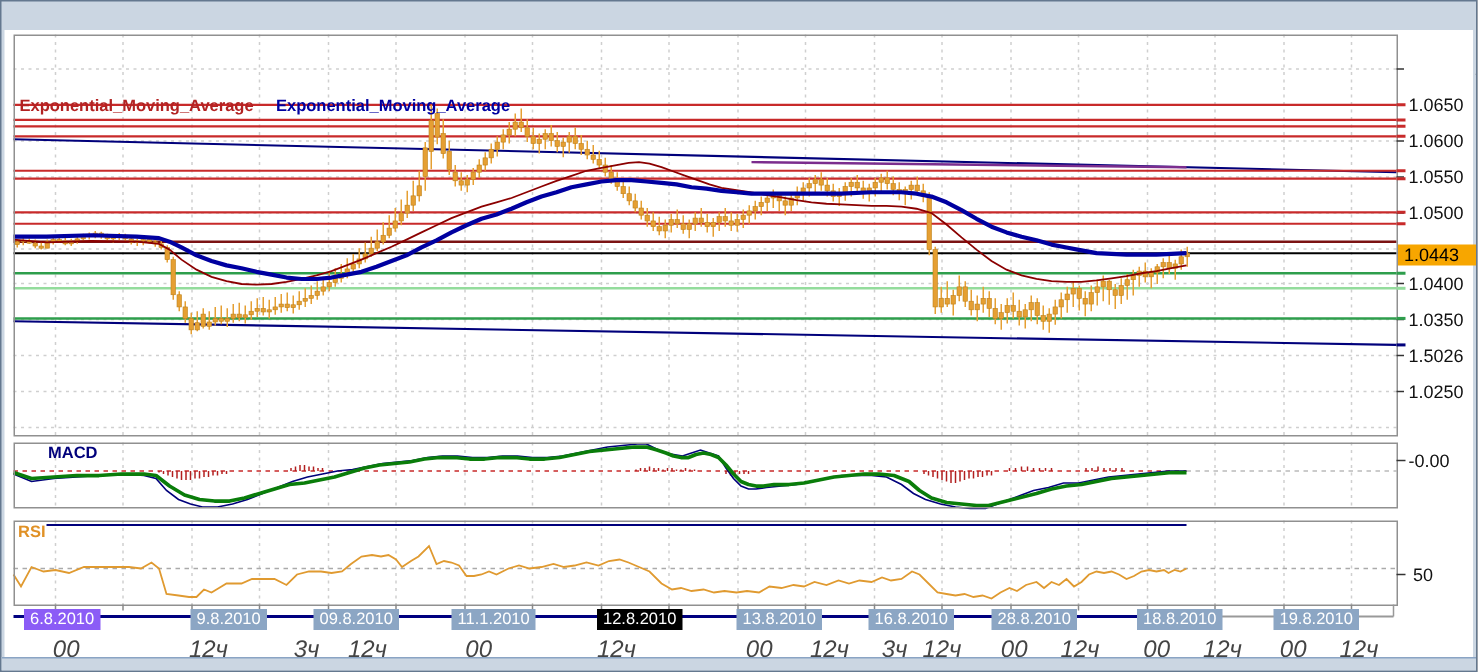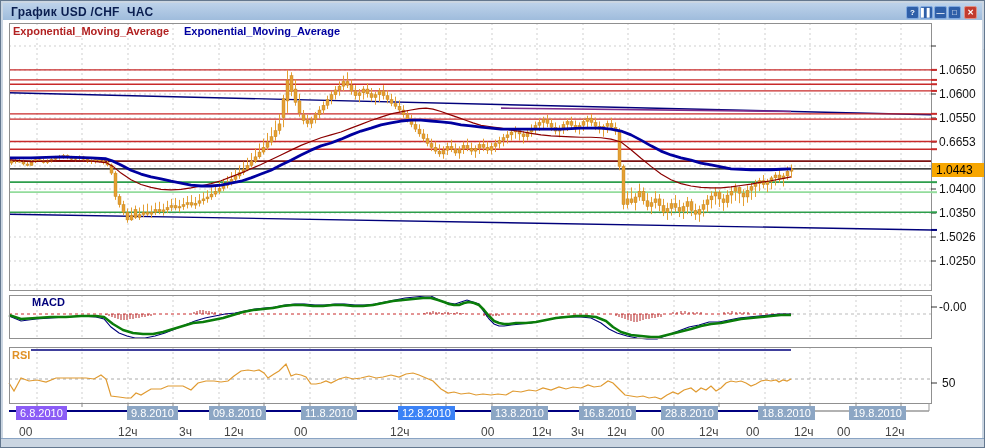--- a/index.html
+++ b/index.html
@@ -11,43 +11,33 @@
               letter-spacing:0.3px;white-space:pre;}
   .winbtns{position:absolute;top:3px;right:5px;height:13px;}
   .wbtn{position:absolute;top:0;width:13px;height:13px;font-size:8px;line-height:12px;text-align:center;
         color:#fff;background:#2F5FA8;border:1px solid #7FA8E0;border-radius:2px;box-sizing:border-box;
         font-weight:bold;cursor:default;}
   .wbtn.close{background:#C23B2E;border-color:#DE9186;}
   .client{position:absolute;left:2px;top:19px;right:2px;bottom:8px;background:#fff;}
   .botframe{position:absolute;left:0;right:0;bottom:0;height:8px;background:#CBD6E2;border-top:1px solid #8AA4C4;}
   svg#chart-svg{position:absolute;left:0;top:0;}
   .ov{position:absolute;white-space:nowrap;}
-  .legend-item{font-size:11px;font-weight:bold;}
+  .legend-item{font-size:11px;font-weight:bold;margin-top:40px;}
   .pane-label{font-size:11px;font-weight:bold;}
   .axis-label{font-size:12px;color:#111;}
   .price-tag{position:absolute;background:#F7A600;color:#000;font-size:12px;padding:0 20px 0 4px;
              height:14px;line-height:14px;}
   .date-box{position:absolute;background:#8CA6C4;color:#fff;font-size:11px;height:14px;line-height:14px;
             padding:0 4px;}
-  .time-label{position:absolute;font-size:12px;color:#444;width:34px;text-align:left;}
+  .time-label{position:absolute;font-size:16px;color:#444;width:34px;text-align:right;font-style:italic;}
 </style>
 </head>
 <body>
 
 <div id="root">
-  <div class="titlebar">
-    <div class="title-text">График USD /CHF  ЧАС</div>
-    <div class="winbtns">
-        <div class="wbtn" style="right: 58px;">?</div>
-        <div class="wbtn" style="right: 44px;">▌▌</div>
-        <div class="wbtn" style="right: 30px;">—</div>
-        <div class="wbtn" style="right: 16px;">□</div>
-        <div class="wbtn close" style="right: 0px;">✕</div>
-      </div>
-  </div>
   <div class="client"></div>
   <svg id="chart-svg" width="985" height="448" viewBox="0 0 985 448">
       <line x1="36" y1="22" x2="36" y2="289" stroke="#CFCFCF" stroke-dasharray="2 3"></line>
       <line x1="36" y1="294" x2="36" y2="337" stroke="#CFCFCF" stroke-dasharray="2 3"></line>
       <line x1="36" y1="346" x2="36" y2="402" stroke="#CFCFCF" stroke-dasharray="2 3"></line>
       <line x1="81" y1="22" x2="81" y2="289" stroke="#CFCFCF" stroke-dasharray="2 3"></line>
       <line x1="81" y1="294" x2="81" y2="337" stroke="#CFCFCF" stroke-dasharray="2 3"></line>
       <line x1="81" y1="346" x2="81" y2="402" stroke="#CFCFCF" stroke-dasharray="2 3"></line>
       <line x1="127" y1="22" x2="127" y2="289" stroke="#CFCFCF" stroke-dasharray="2 3"></line>
       <line x1="127" y1="294" x2="127" y2="337" stroke="#CFCFCF" stroke-dasharray="2 3"></line>
@@ -664,31 +654,31 @@
       <div class="ov legend-item" style="left: 12px; top: 24px; color: rgb(178, 34, 34);">Exponential_Moving_Average</div>
       <div class="ov legend-item" style="left: 183px; top: 24px; color: rgb(0, 0, 160);">Exponential_Moving_Average</div>
       <div class="ov pane-label" style="left: 11px; top: 295px; color: rgb(0, 0, 123); margin-left: 20px;">MACD</div>
       <div class="ov pane-label" style="left: 11px; top: 348px; color: rgb(224, 145, 38);">RSI</div>
       <div class="ov axis-label" style="left: 938px; top: 299px;">-0.00</div>
       <div class="ov axis-label" style="left: 941px; top: 375px;">50</div>
       <div class="ov axis-label" style="left: 938px; top: 38px; margin-left: 44px;">1.0700</div>
       <div class="ov axis-label" style="left: 938px; top: 62px;">1.0650</div>
       <div class="ov axis-label" style="left: 938px; top: 86px;">1.0600</div>
       <div class="ov axis-label" style="left: 938px; top: 110px;">1.0550</div>
-      <div class="ov axis-label" style="left: 938px; top: 134px;">0.6653</div>
+      <div class="ov axis-label" style="left: 938px; top: 134px;">1.0500</div>
       <div class="ov axis-label" style="left: 938px; top: 181px;">1.0400</div>
       <div class="ov axis-label" style="left: 938px; top: 205px;">1.0350</div>
       <div class="ov axis-label" style="left: 938px; top: 229px;">1.5026</div>
       <div class="ov axis-label" style="left: 938px; top: 253px;">1.0250</div>
       <div class="price-tag" style="left: 931px; top: 162px; background: rgb(247, 166, 0);">1.0443</div>
       <div class="date-box" style="left: 15px; top: 405px; background: #8b5cf6;">6.8.2010</div>
       <div class="date-box" style="left: 126px; top: 405px; background: rgb(140, 166, 196);">9.8.2010</div>
       <div class="date-box" style="left: 208px; top: 405px; background: rgb(140, 166, 196);">09.8.2010</div>
-      <div class="date-box" style="left: 300px; top: 405px; background: rgb(140, 166, 196);">11.8.2010</div>
-      <div class="date-box" style="left: 397px; top: 405px; background: #3b82f6; text-align: center;">12.8.2010</div>
+      <div class="date-box" style="left: 300px; top: 405px; background: rgb(140, 166, 196);">11.1.2010</div>
+      <div class="date-box" style="left: 397px; top: 405px; background: #000000; text-align: center;">12.8.2010</div>
       <div class="date-box" style="left: 490px; top: 405px; background: rgb(140, 166, 196);">13.8.2010</div>
       <div class="date-box" style="left: 578px; top: 405px; background: rgb(140, 166, 196);">16.8.2010</div>
       <div class="date-box" style="left: 660px; top: 405px; background: rgb(140, 166, 196);">28.8.2010</div>
       <div class="date-box" style="left: 757px; top: 405px; background: rgb(140, 166, 196);">18.8.2010</div>
       <div class="date-box" style="left: 848px; top: 405px; background: rgb(140, 166, 196);">19.8.2010</div>
       <div class="time-label" style="left: 18px; top: 424px;">00</div>
       <div class="time-label" style="left: 117px; top: 424px;">12ч</div>
       <div class="time-label" style="left: 178px; top: 424px;">3ч</div>
       <div class="time-label" style="left: 223px; top: 424px;">12ч</div>
       <div class="time-label" style="left: 293px; top: 424px;">00</div>

